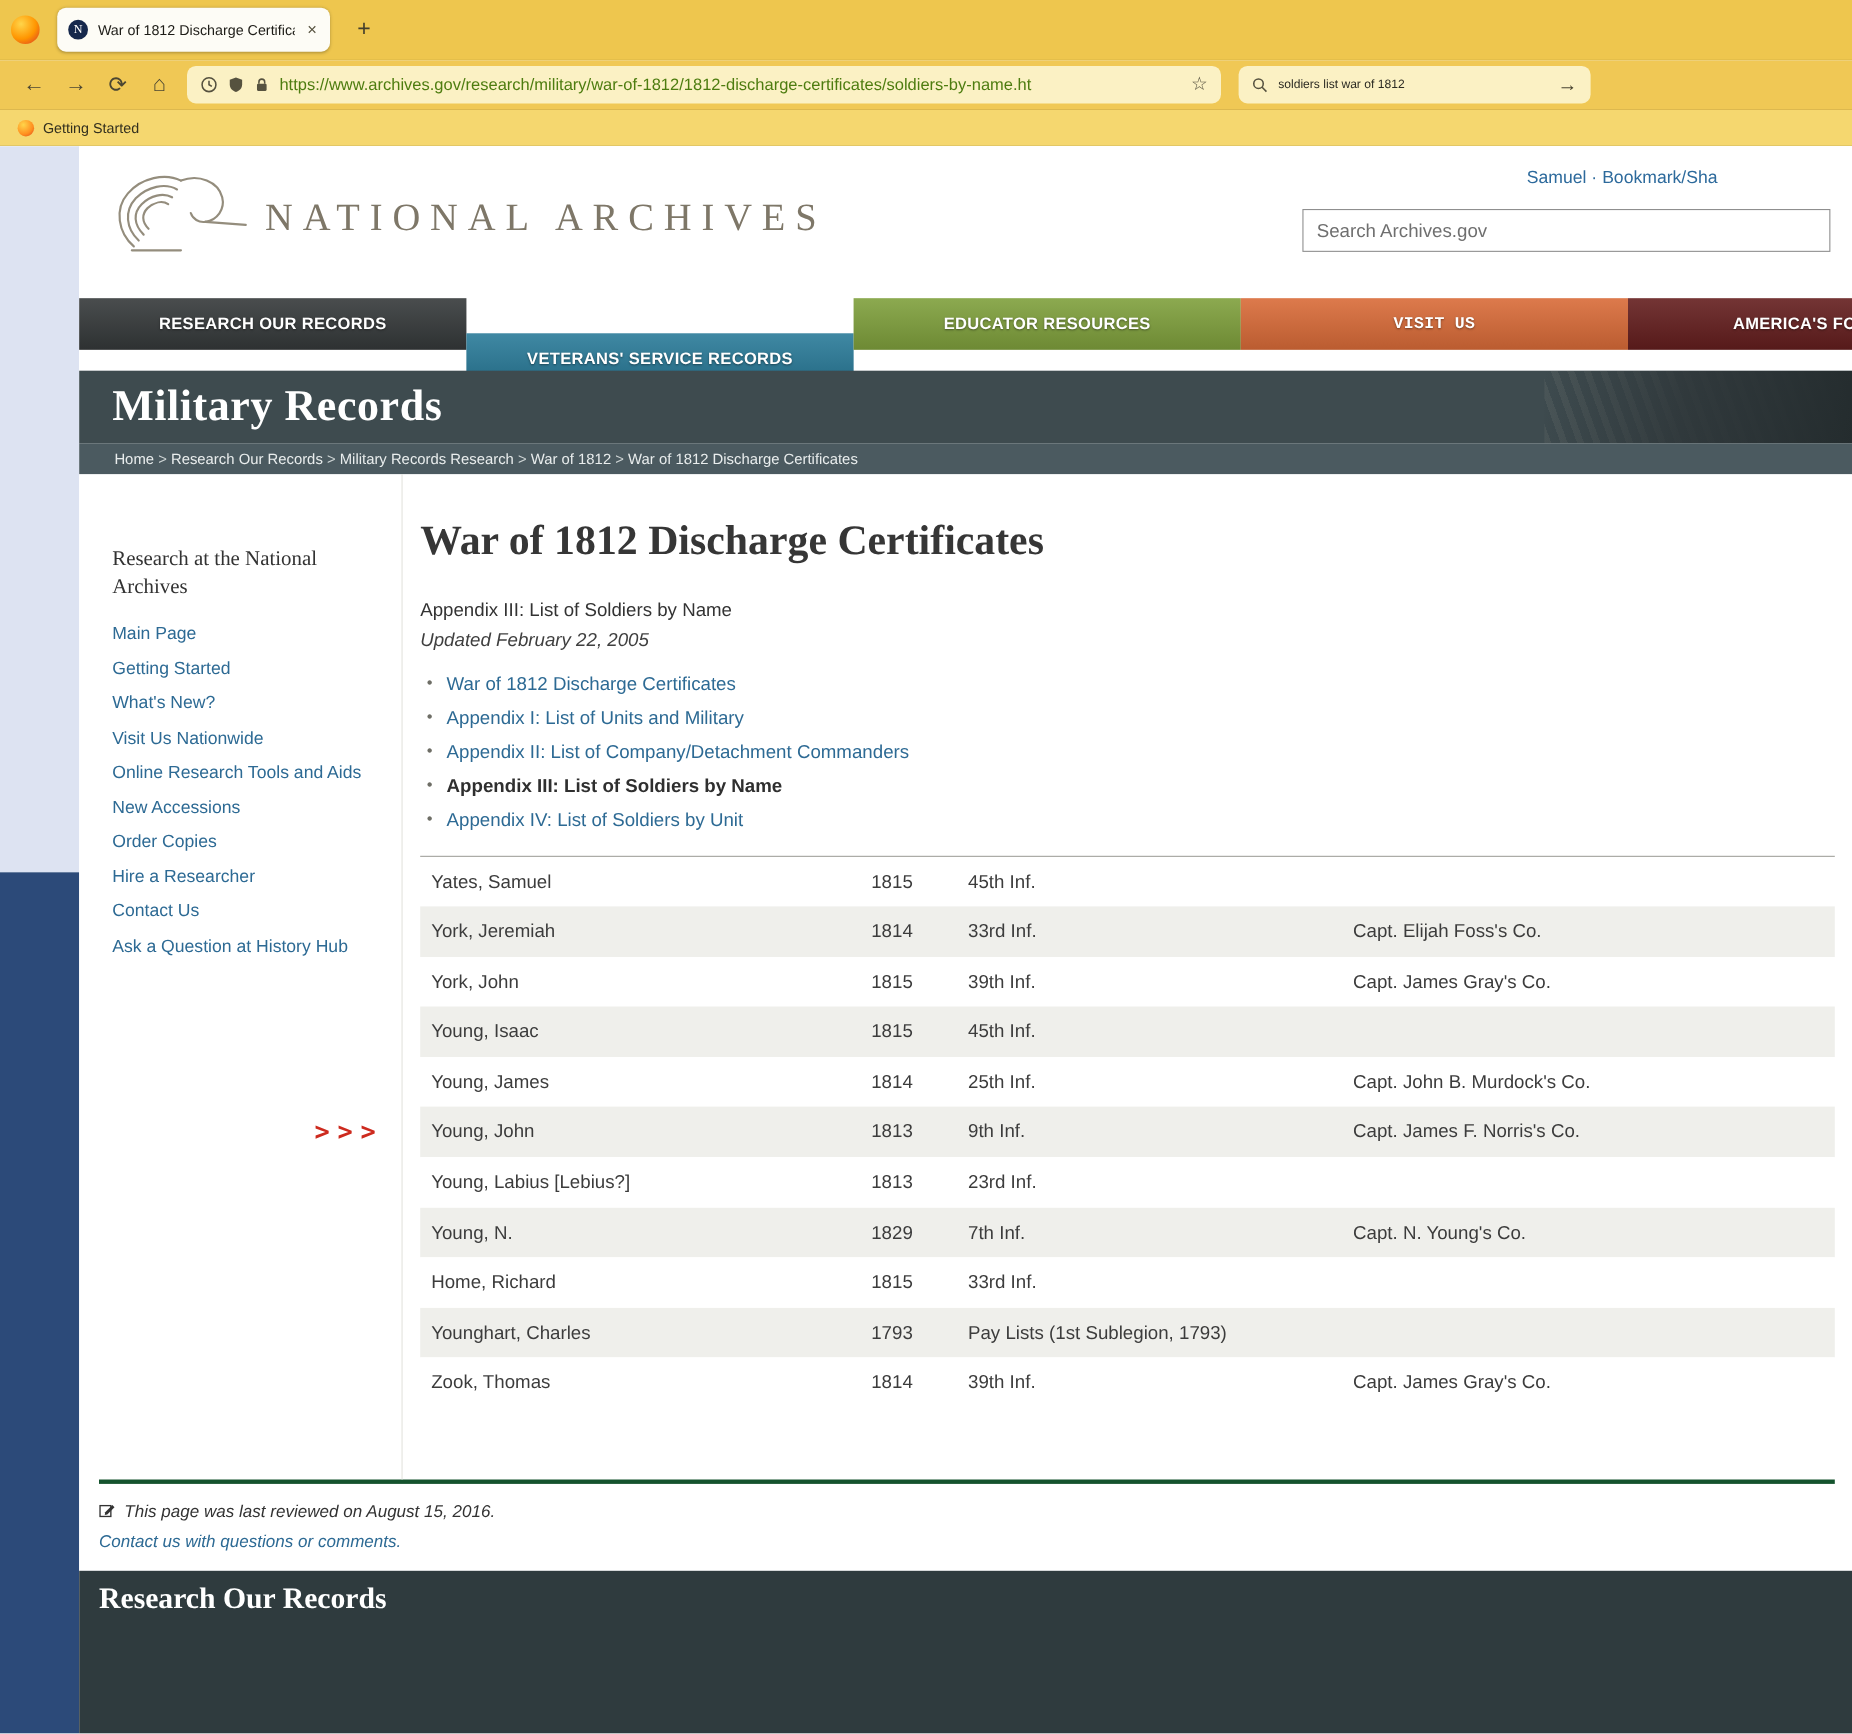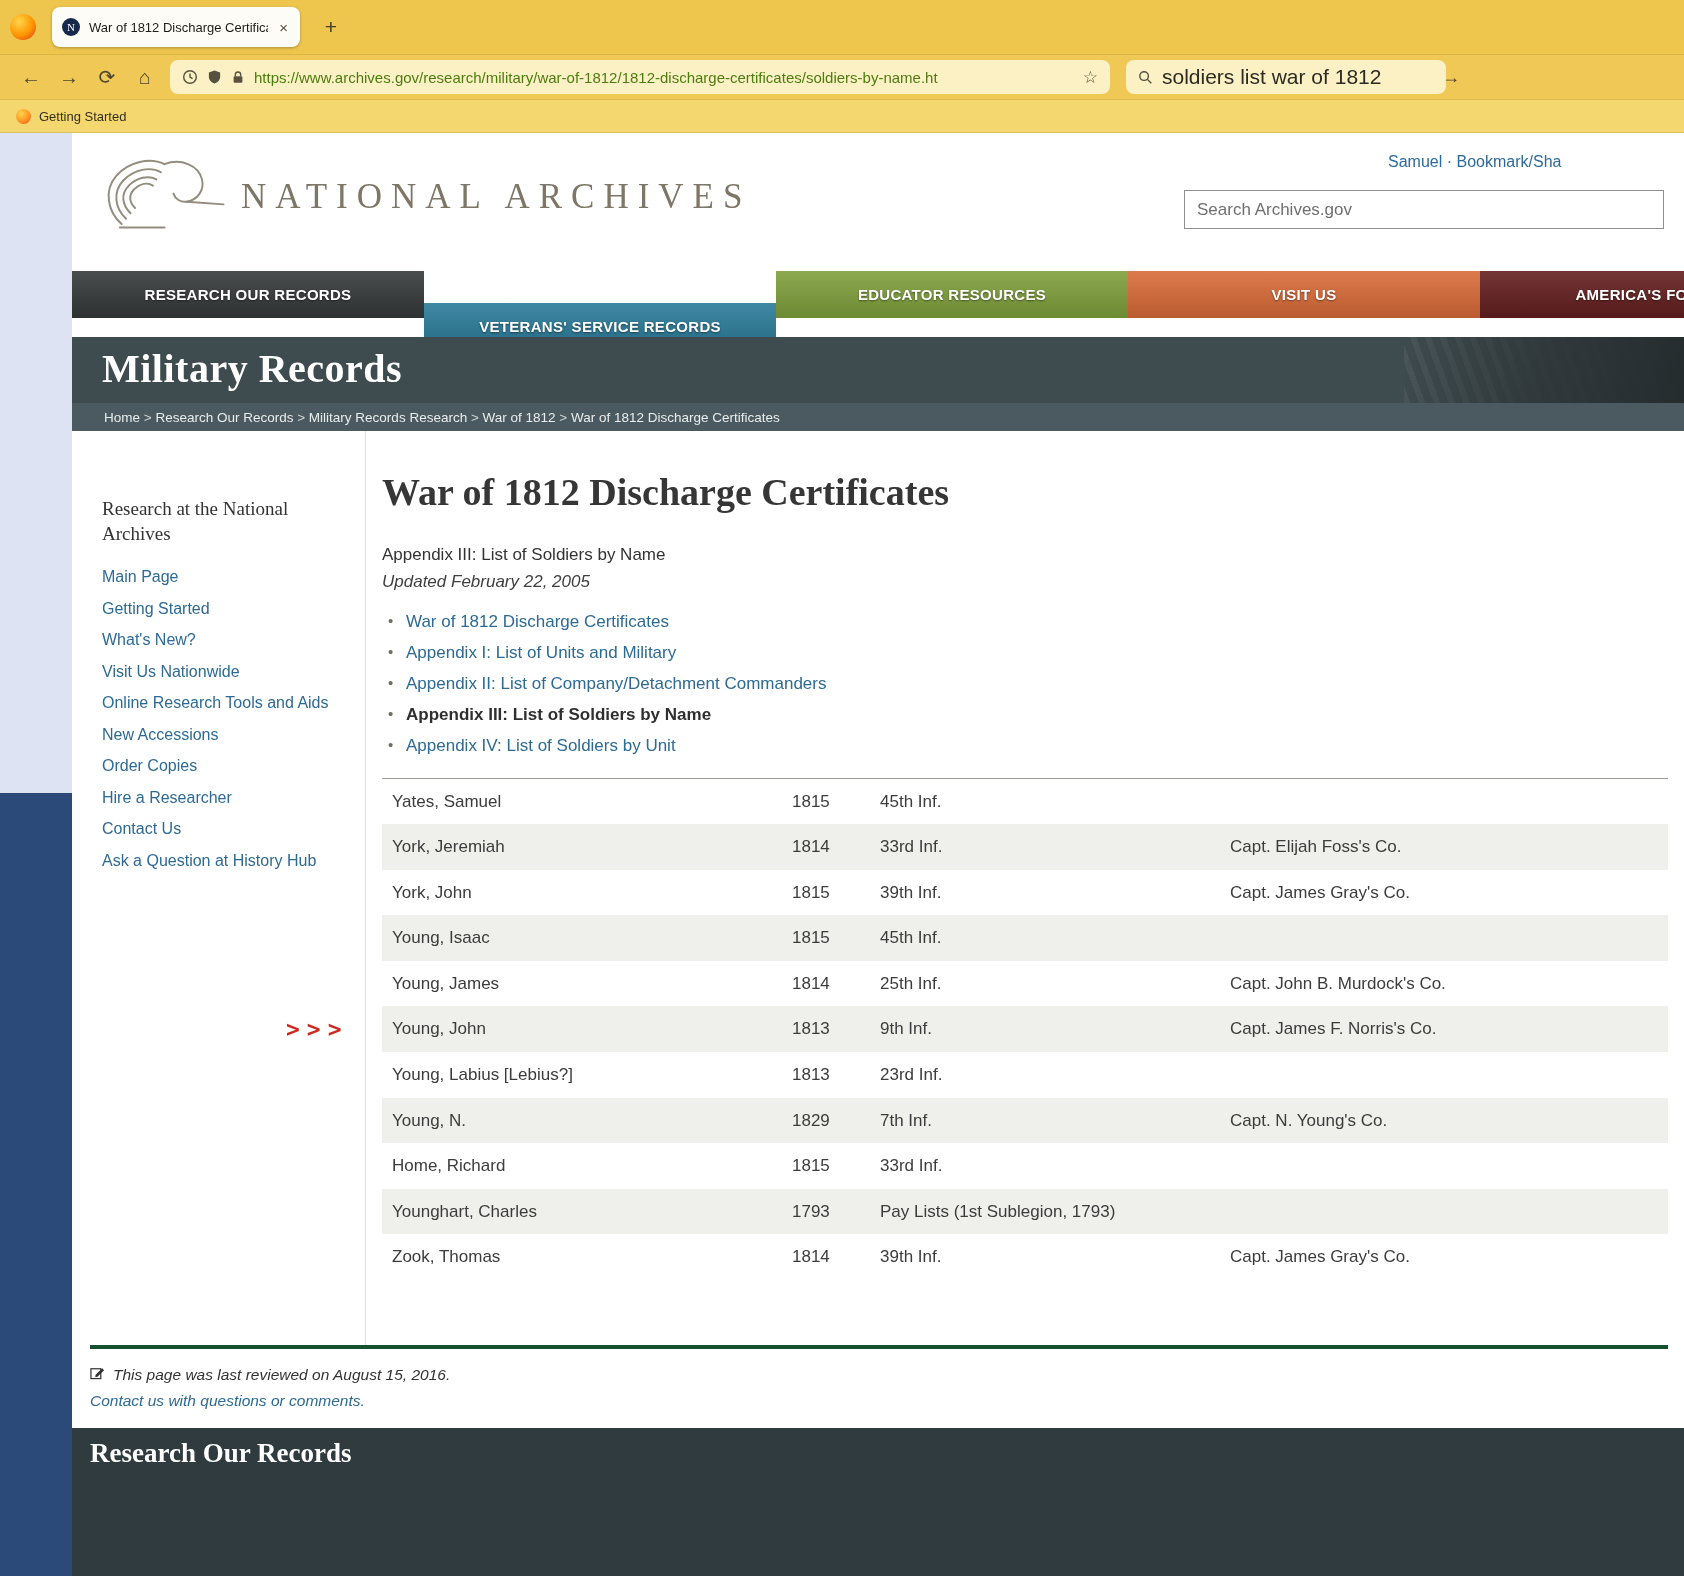--- a/index.html
+++ b/index.html
@@ -17,21 +17,21 @@
   .tab-close { font-size:15px; color:#55513f; padding:0 2px; cursor:default; }
   .newtab-btn { font-size:21px; color:#443f2c; margin-left:16px; width:30px; height:30px; display:flex; align-items:center; justify-content:center; border-radius:6px; }
 
   .toolbar { height:45px; background:#f0c855; display:flex; align-items:center; padding:0 12px; border-bottom:1px solid rgba(0,0,0,.08); }
   .nav-btn { width:38px; height:32px; display:flex; align-items:center; justify-content:center; font-size:20px; color:#4b4632; border-radius:6px; flex:none; }
   .urlbar { width:940px; height:34px; margin-left:6px; background:#fbf1c4; border-radius:8px; display:flex; align-items:center; padding:0 12px; gap:9px; }
   .url-text { flex:1; font-size:15px; color:#4d7c0f; white-space:nowrap; overflow:hidden; }
   .chrome-icon { display:flex; align-items:center; flex:none; }
   .star { font-size:17px; color:#55513f; }
   .searchbar { width:320px; height:34px; margin-left:16px; background:#fbf1c4; border-radius:8px; display:flex; align-items:center; padding:0 12px; gap:9px; }
-  .search-text { flex:1; font-size:21px; color:#2c2b23; background:transparent; border:none; outline:none; font-family:inherit; }
+  .search-text { flex:1; font-size:11px; color:#2c2b23; background:transparent; border:none; outline:none; font-family:inherit; }
   .go-arrow { font-size:18px; color:#4b4632; }
 
   .bookmarksbar { height:33px; background:#f5d76f; display:flex; align-items:center; padding:0 16px; gap:8px; border-bottom:1px solid rgba(0,0,0,.1); }
   .bm-icon { width:15px; height:15px; border-radius:50%; background:radial-gradient(circle at 35% 30%, #ffd54a, #ff8f1f 60%, #e5541c 90%); flex:none; }
   .bm-label { font-size:13px; color:#33301f; }
 
   
   .page { position:relative; width:1684px; height:1443px; background:#fff; }
   .left-strip { position:absolute; left:0; top:0; width:72px; height:660px; background:#dde3f2; }
   .left-strip-dark { position:absolute; left:0; top:660px; width:72px; height:783px; background:#2c4a79; }
@@ -189,21 +189,21 @@
           <span>·</span>
           <a>Bookmark/Sha</a>
         </div>
         <input class="hdr-search" placeholder="Search Archives.gov" style="">
       </header>
 
       <nav class="main-nav">
           <div class="nav-item" style="background-color: rgb(53, 57, 58);">RESEARCH OUR RECORDS</div>
           <div class="nav-item" style="background-color: rgb(42, 123, 153); margin-top: 32px;">VETERANS' SERVICE RECORDS</div>
           <div class="nav-item" style="background-color: rgb(127, 160, 60);">EDUCATOR RESOURCES</div>
-          <div class="nav-item" style="background-color: rgb(217, 107, 56);">VISIT US</div>
+          <div class="nav-item" style="background-color: rgb(217, 107, 56); font-family: Liberation Mono, monospace;">VISIT US</div>
           <div class="nav-item" style="background-color: rgb(100, 30, 30);">AMERICA'S FOUNDIN</div>
         </nav>
       <div class="nav-gap"></div>
 
       <div class="banner">
         <h2>Military Records</h2>
         <div class="banner-photo"></div>
       </div>
 
       <div class="breadcrumb-bar">

